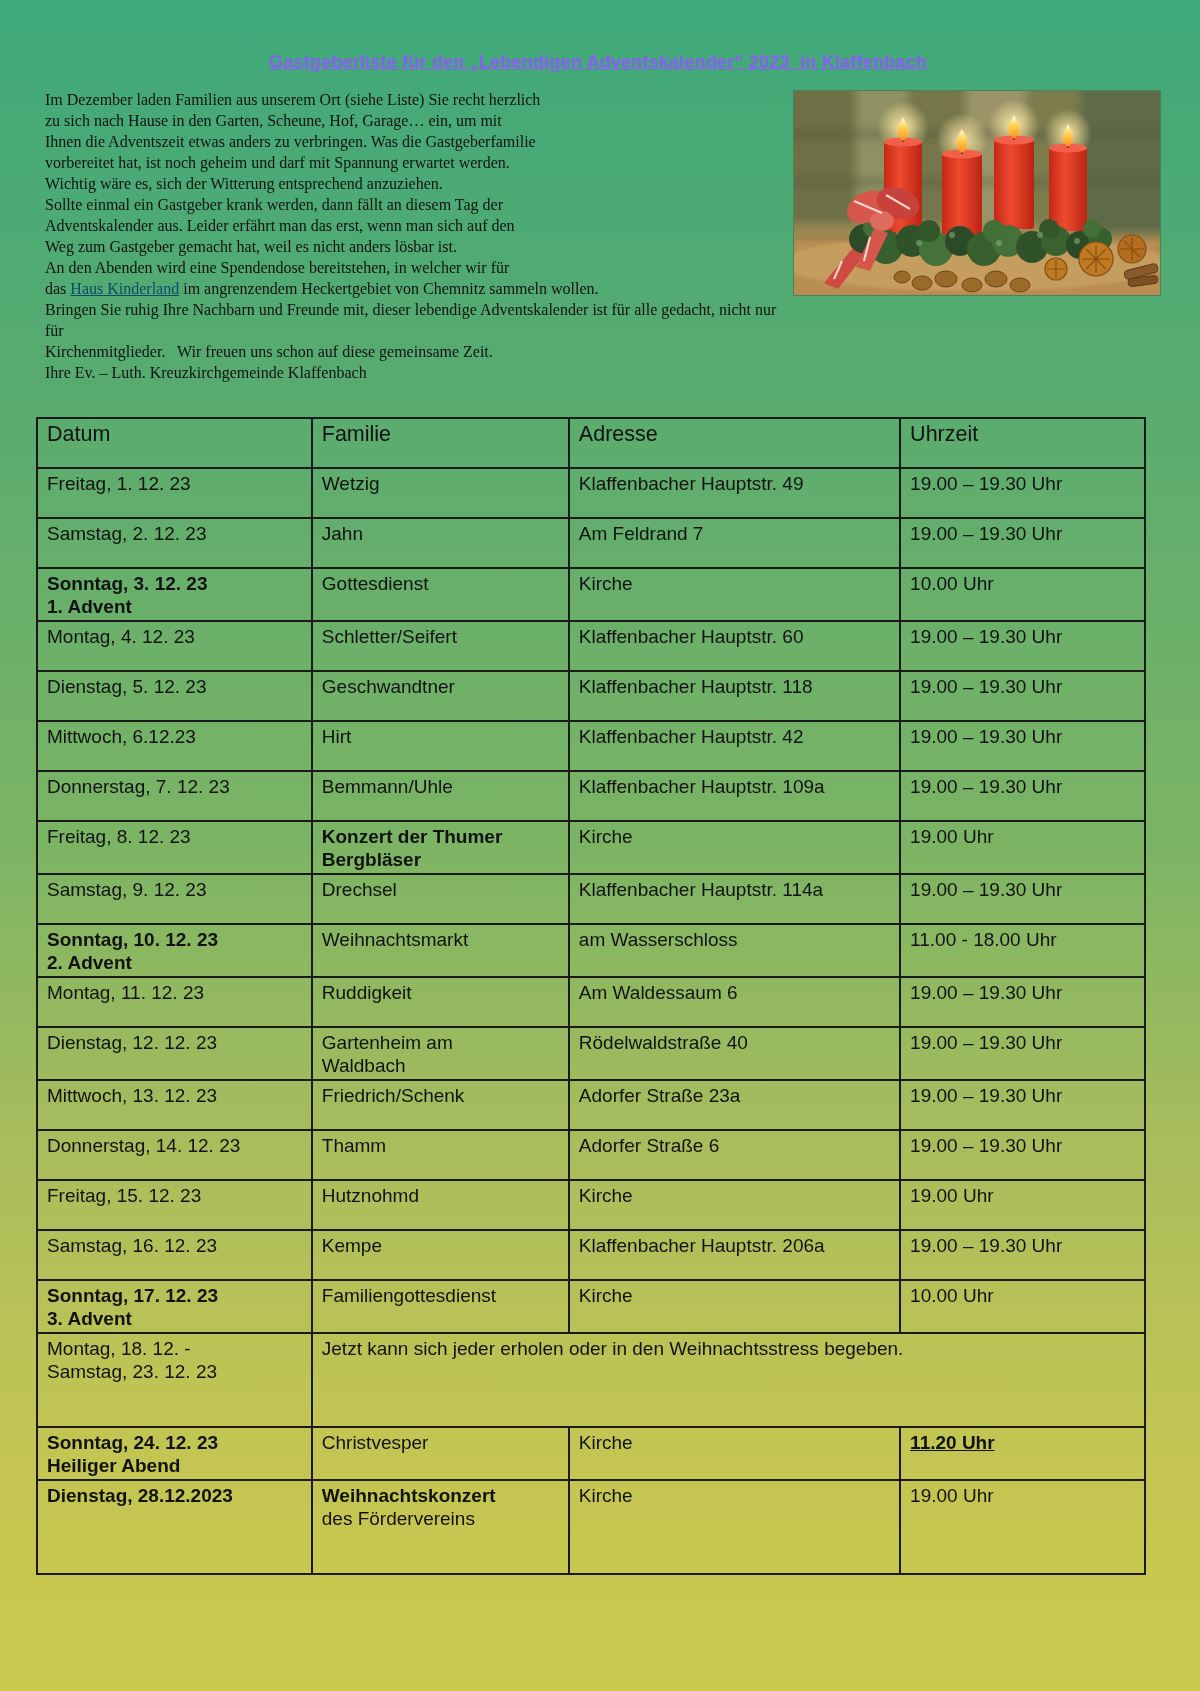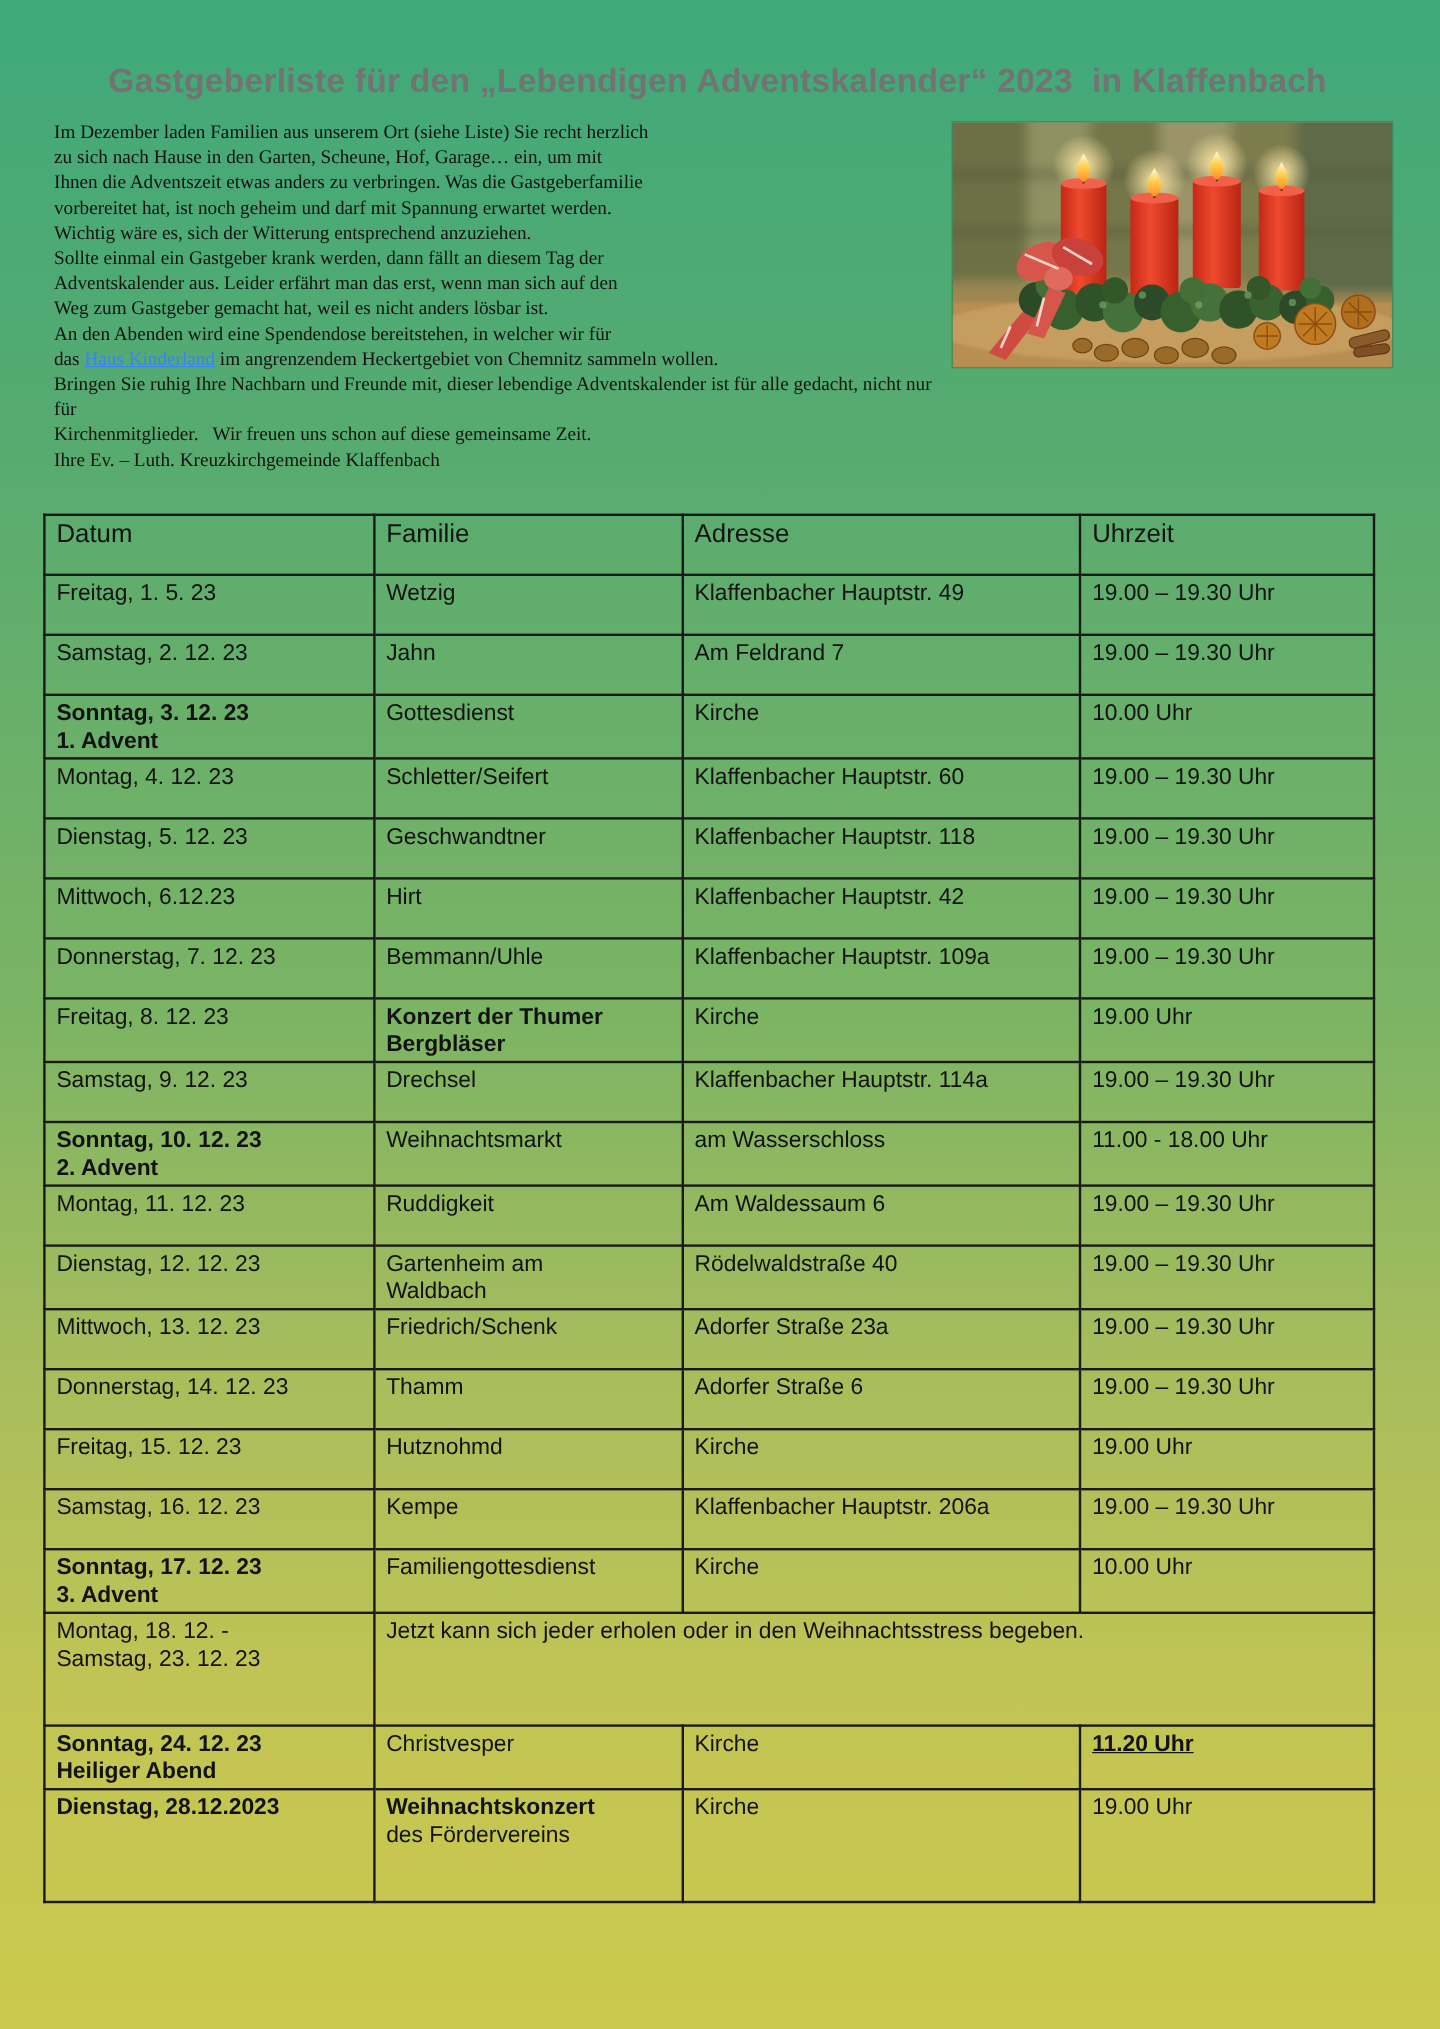--- a/index.html
+++ b/index.html
@@ -9,36 +9,37 @@
     font-family:"Liberation Sans", sans-serif;
     color:#121212;
     background:linear-gradient(180deg,#3fa97a 0%,#57ab70 22%,#7cb464 50%,#a9bd5c 68%,#c3c553 85%,#cbc94e 100%);
     overflow:hidden;
   }
   .page { width:1200px; height:1691px; padding:0 40px 0 36px; }
 
   h1.title {
     margin:52px 30px 16px 30px;
     text-align:center;
-    font-size:28px;
+    font-size:18px;
     font-weight:bold;
+    text-decoration:underline;
     letter-spacing:0.2px;
-    color:#737373;
+    color:#8b5cf6;
   }
 
   .intro { margin-left:9px; font-size:16px; line-height:21px;font-family:Liberation Serif, serif; }
   .intro .photo {
     float:right;
     width:366px; height:204px;
     margin:2px 0 10px 16px;
     box-shadow:0 0 0 1px rgba(60,70,40,.35);
   }
   .intro p { white-space:pre-line; }
   a.kinderland {
-    color:#3b82f6;
+    color:#0c4a6e;
     text-decoration:underline;
     cursor:pointer;
   }
 
   table.schedule {
     margin-top:34px;
     width:1110px;
     border-collapse:collapse;
     table-layout:fixed;
   }
@@ -233,21 +234,21 @@
     <thead>
       <tr>
         <th>Datum</th>
         <th>Familie</th>
         <th>Adresse</th>
         <th>Uhrzeit</th>
       </tr>
     </thead>
     <tbody>
       <tr>
-        <td>Freitag, 1. 5. 23</td>
+        <td>Freitag, 1. 12. 23</td>
         <td>Wetzig</td>
         <td>Klaffenbacher Hauptstr. 49</td>
         <td>19.00 – 19.30 Uhr</td>
       </tr>
       <tr>
         <td>Samstag, 2. 12. 23</td>
         <td>Jahn</td>
         <td>Am Feldrand 7</td>
         <td>19.00 – 19.30 Uhr</td>
       </tr>

